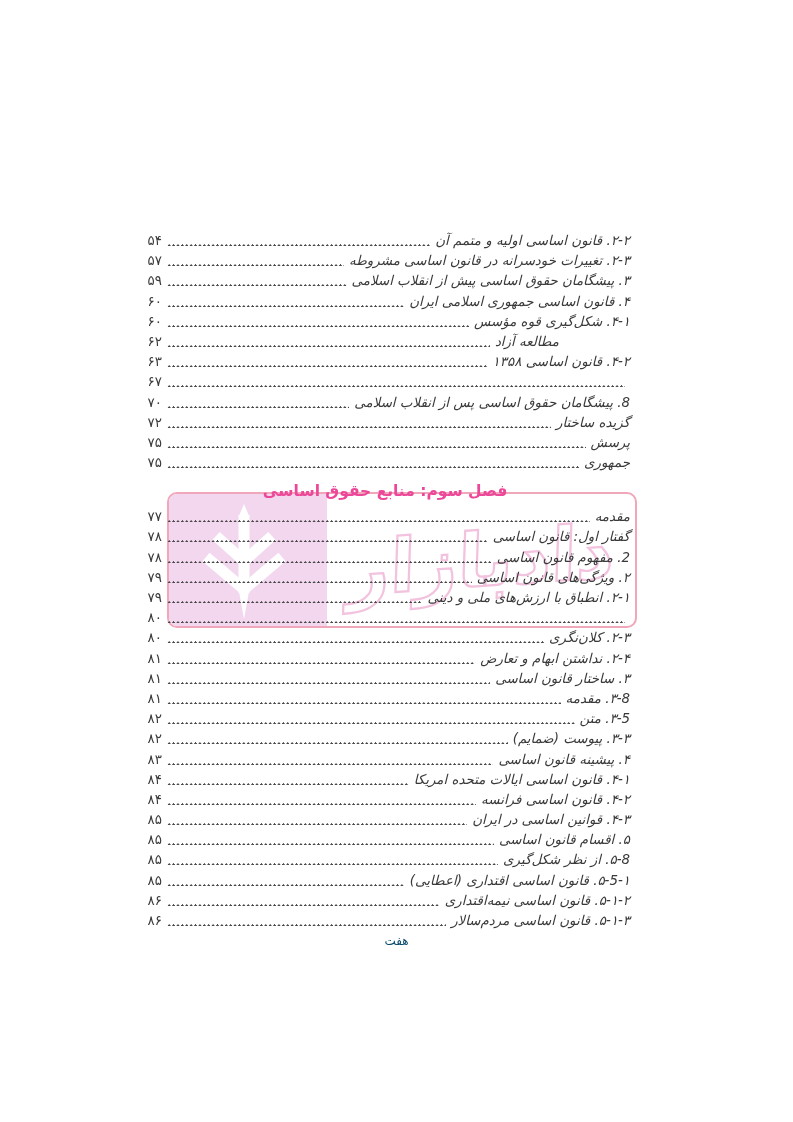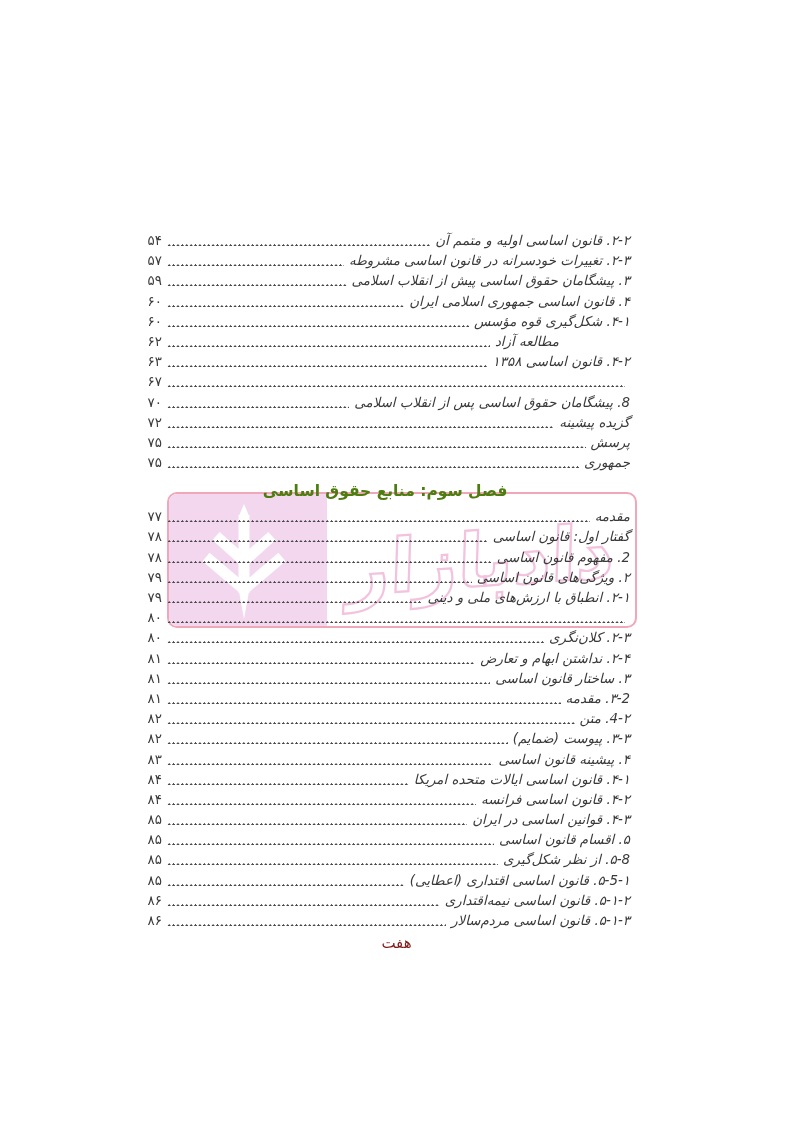--- a/index.html
+++ b/index.html
@@ -40,27 +40,27 @@
   }
   .row .t{flex:none;font-style:italic;}
   .row .dots{
     flex:1;align-self:stretch;margin:0 5px;min-width:8px;
     background-image:radial-gradient(circle 1.05px at 2.2px 14.5px,#4a4a4a 98%,transparent 100%);
     background-size:4.4px 20.2px;background-repeat:repeat-x;
   }
   .row .p{flex:none;min-width:22px;}
   .row.indent1{padding-right:71px;}
   .heading{
-    text-align:center;font-weight:bold;font-size:15.5px;color:#4d7c0f;
+    text-align:center;font-weight:bold;font-size:15.5px;color:#ec4899;
     margin:7px 0 5px;line-height:22px;
   }
 
   .footer{
     position:absolute;top:934px;left:0;width:100%;text-align:center;
-    font-size:15px;color:#7f1d1d;z-index:2;direction:rtl;
+    font-size:12px;color:#0c4a6e;z-index:2;direction:rtl;
   }
 </style>
 </head>
 <body>
 
 <div class="page">
 
   <div class="watermark" style="border-color: rgb(240, 167, 185);">
     <div class="wm-left" style="background: rgb(243, 215, 238);">
       <svg width="100" height="118" viewBox="0 0 100 118" aria-hidden="true">
@@ -117,21 +117,21 @@
       <div class="row">
         <span class="dots"></span>
         <span class="p">۶۷</span>
       </div>
       <div class="row">
         <span class="t">8. پیشگامان حقوق اساسی پس از انقلاب اسلامی</span>
         <span class="dots"></span>
         <span class="p">۷۰</span>
       </div>
       <div class="row">
-        <span class="t">گزیده پیشینه</span>
+        <span class="t">گزیده ساختار</span>
         <span class="dots"></span>
         <span class="p">۷۲</span>
       </div>
       <div class="row">
         <span class="t">پرسش</span>
         <span class="dots"></span>
         <span class="p">۷۵</span>
       </div>
       <div class="row">
         <span class="t">جمهوری</span>
@@ -177,26 +177,26 @@
         <span class="t">۲-۴. نداشتن ابهام و تعارض</span>
         <span class="dots"></span>
         <span class="p">۸۱</span>
       </div>
       <div class="row">
         <span class="t">۳. ساختار قانون اساسی</span>
         <span class="dots"></span>
         <span class="p">۸۱</span>
       </div>
       <div class="row">
-        <span class="t">۳-2. مقدمه</span>
+        <span class="t">۳-8. مقدمه</span>
         <span class="dots"></span>
         <span class="p">۸۱</span>
       </div>
       <div class="row">
-        <span class="t">4-۲. متن</span>
+        <span class="t">۳-5. متن</span>
         <span class="dots"></span>
         <span class="p">۸۲</span>
       </div>
       <div class="row">
         <span class="t">۳-۳. پیوست (ضمایم)</span>
         <span class="dots"></span>
         <span class="p">۸۲</span>
       </div>
       <div class="row">
         <span class="t">۴. پیشینه قانون اساسی</span>

